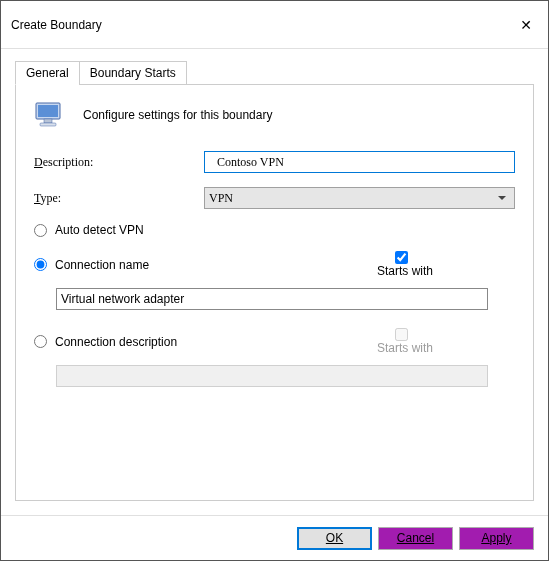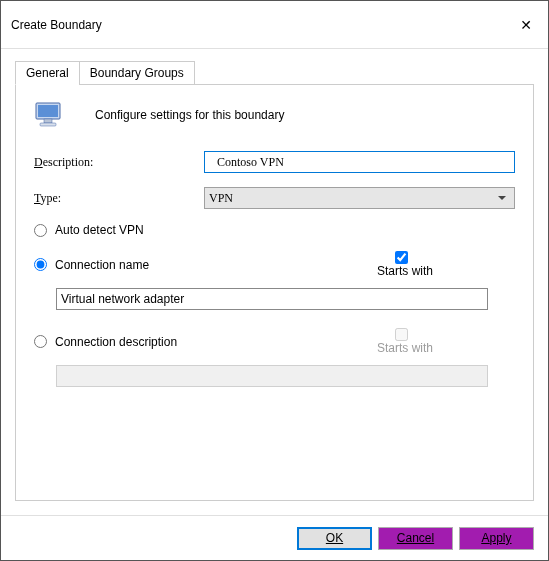--- a/index.html
+++ b/index.html
@@ -58,21 +58,21 @@
     .tabpanel {
       flex: 1;
       border: 1px solid #ccc;
       margin-top: -1px;
       padding: 16px 18px 18px 18px;
       position: relative;
     }
     .header-row {
       display: flex;
       align-items: center;
-      gap: 29px;
+      gap: 17px;
       margin-bottom: 22px;
     }
     .monitor-icon {
       width: 32px;
       height: 28px;
     }
     .form-row {
       display: flex;
       align-items: center;
       margin-bottom: 14px;
@@ -178,21 +178,21 @@
 <div class="titlebar">
   <span class="titlebar-text">Create Boundary</span>
   <div class="close-btn">
     <span class="close-x">✕</span>
   </div>
 </div>
 
 <div class="content">
   <div class="tabstrip">
     <div class="tab active">General</div>
-    <div class="tab inactive">Boundary Groups</div>
+    <div class="tab inactive">Boundary Starts</div>
   </div>
 
   <div class="tabpanel">
 
     <div class="header-row">
       <svg class="monitor-icon" viewBox="0 0 32 28">
         <rect x="2" y="2" width="24" height="16" rx="1" fill="#c8d8f0" stroke="#4a6ba8" stroke-width="1"></rect>
         <rect x="4" y="4" width="20" height="12" fill="#5b8fd6"></rect>
         <rect x="10" y="18" width="8" height="4" fill="#b8c4d8" stroke="#4a6ba8" stroke-width="0.5"></rect>
         <rect x="6" y="22" width="16" height="3" rx="1" fill="#d8e0ec" stroke="#4a6ba8" stroke-width="0.5"></rect>

